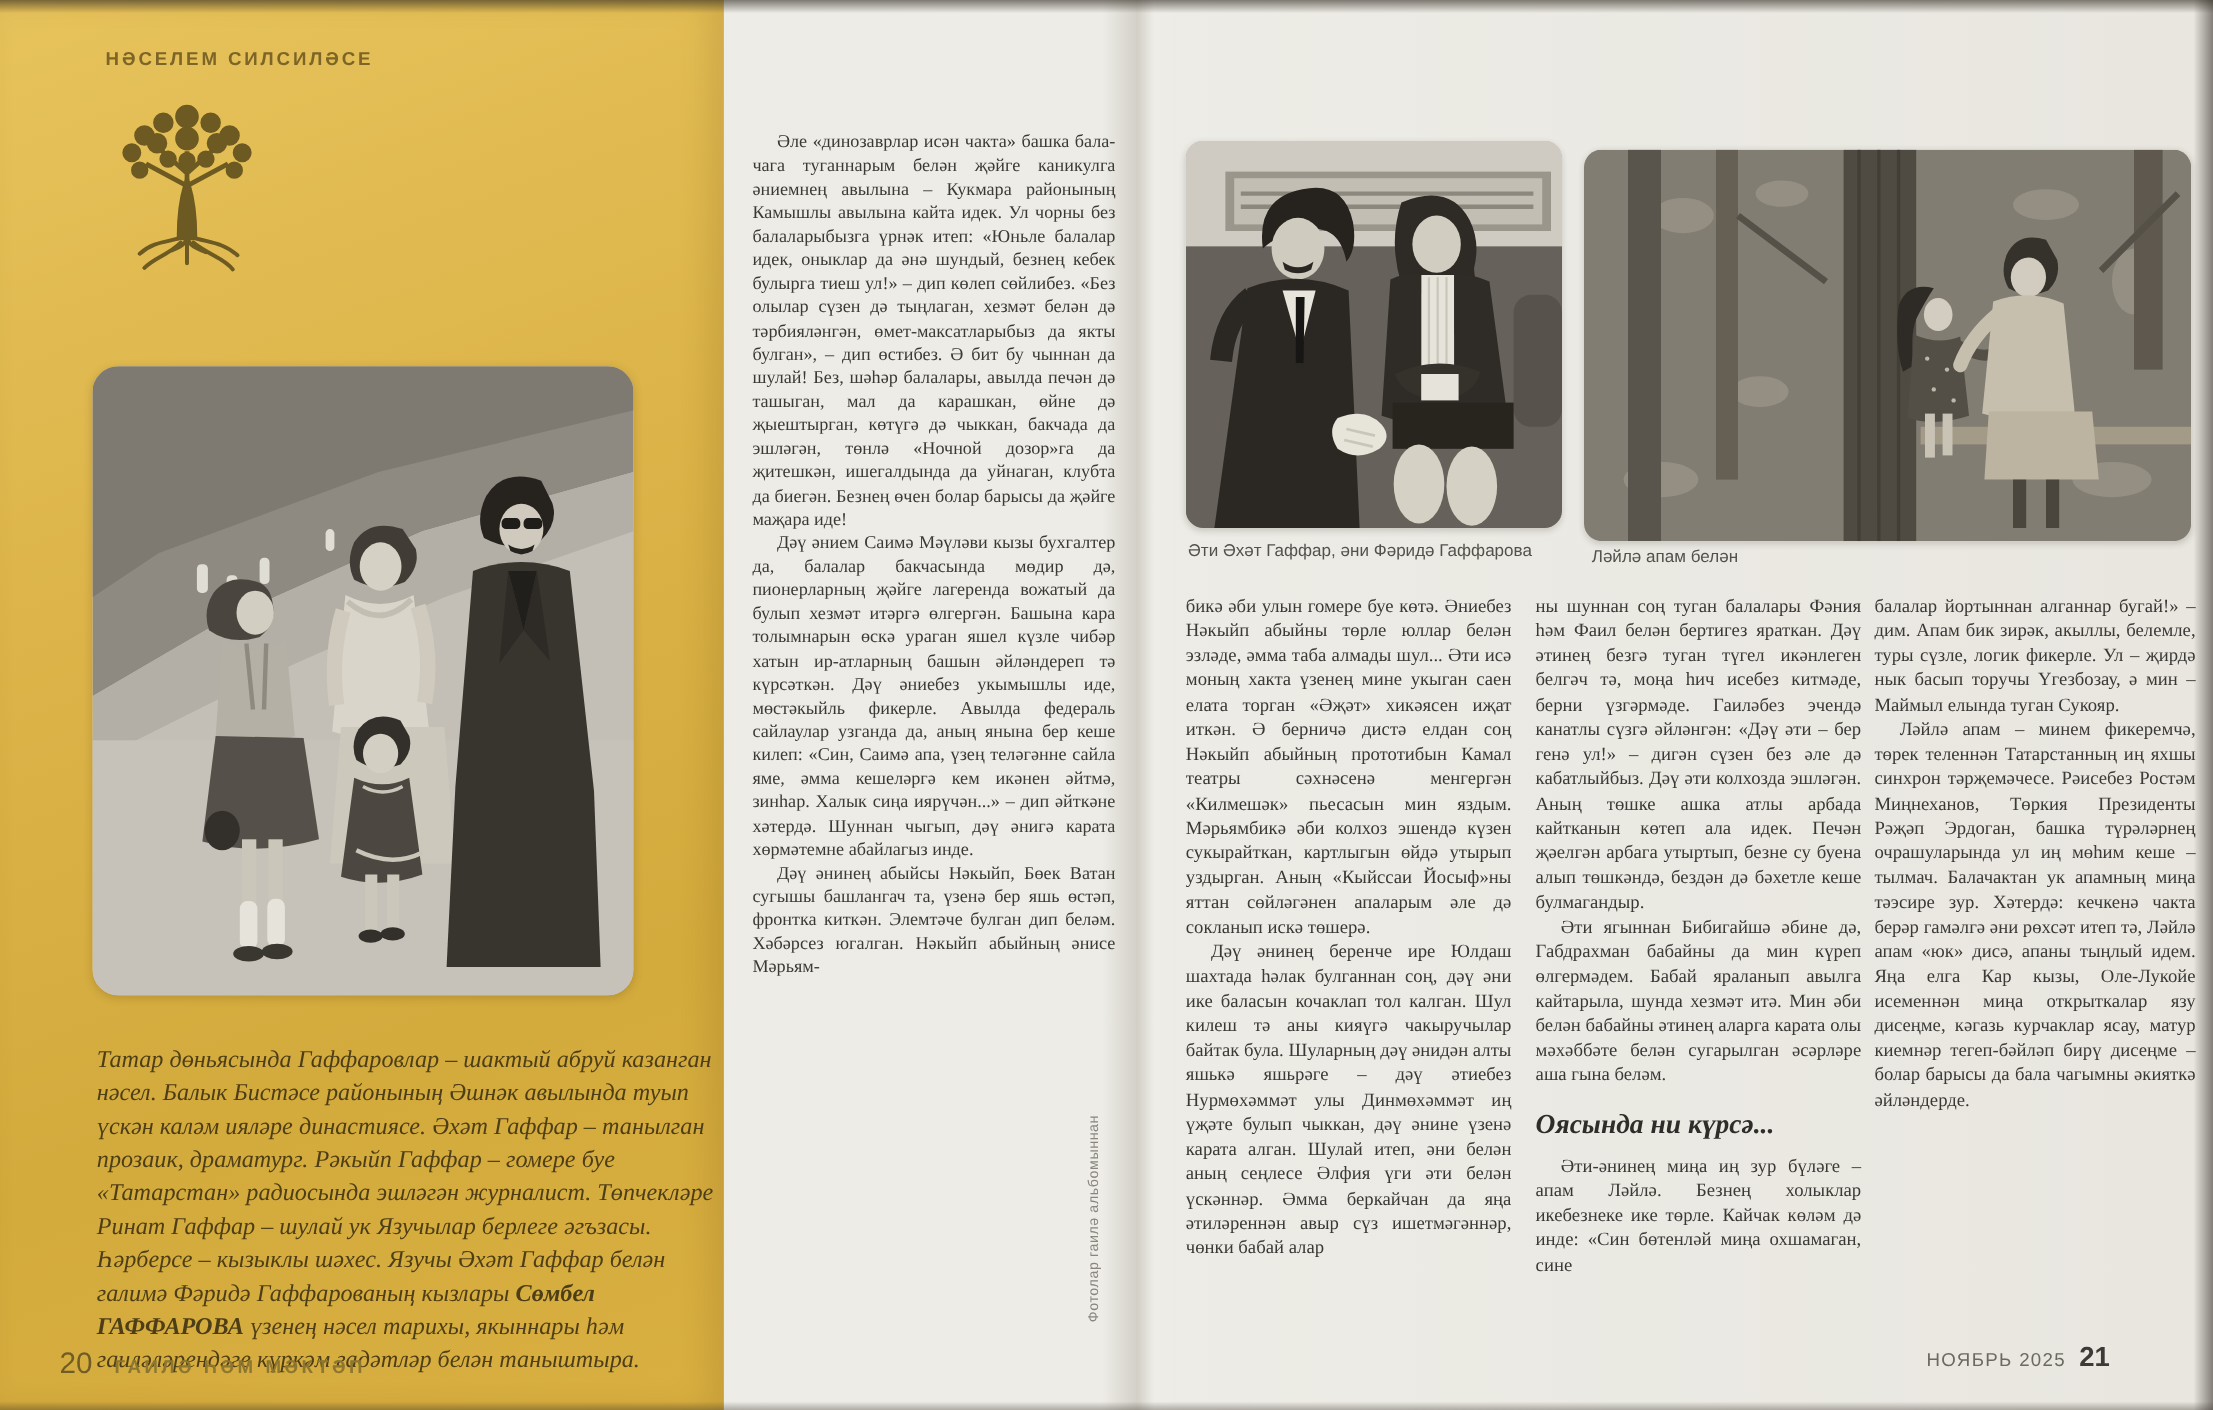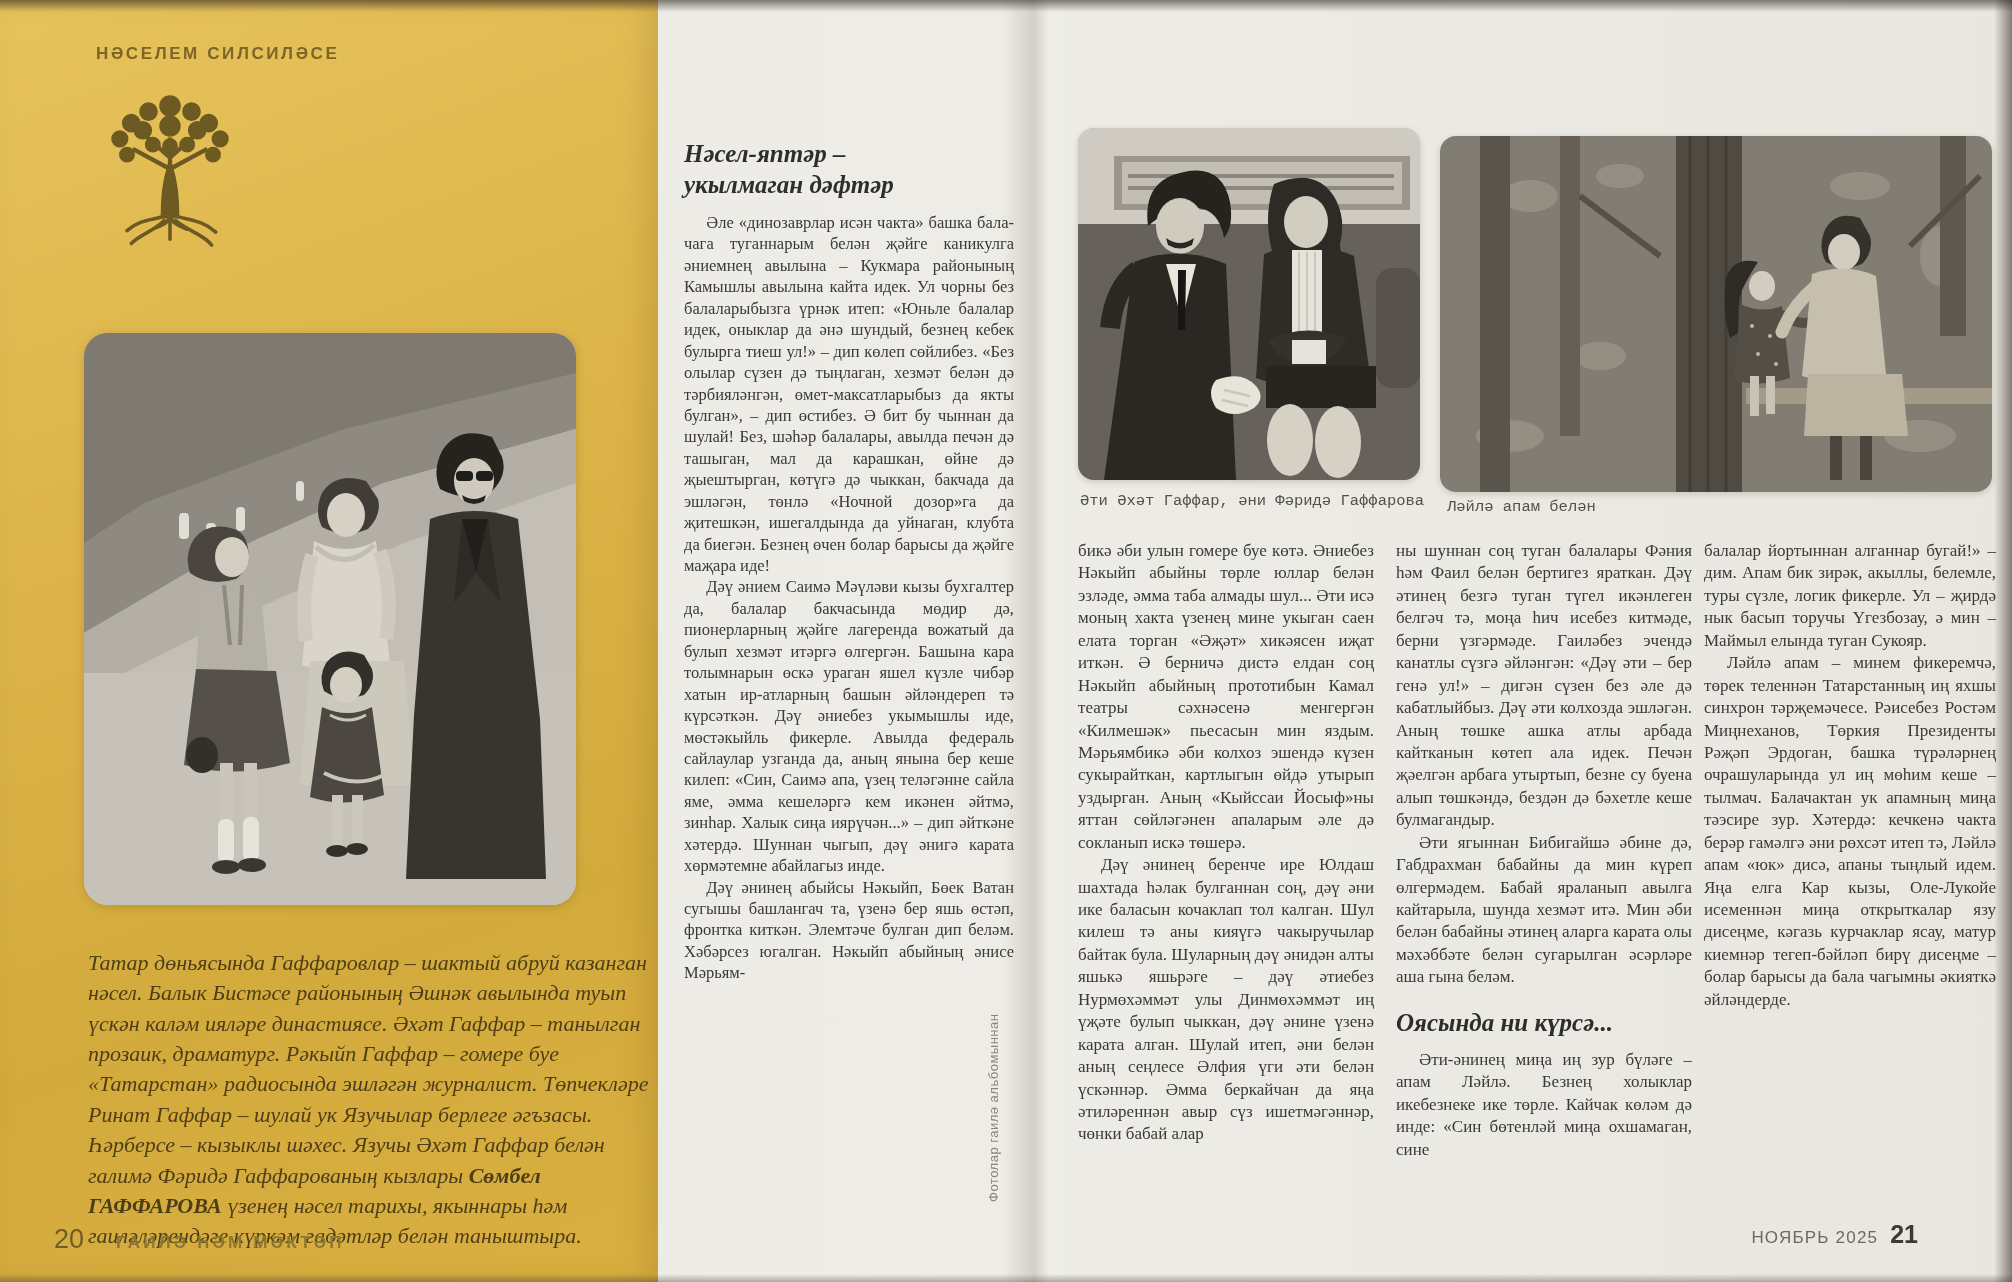--- a/index.html
+++ b/index.html
@@ -25,21 +25,21 @@
           letter-spacing:2.6px;color:#7c6526;}
   .tree{position:absolute;left:84px;top:80px;width:172px;height:178px;}
   .title{position:absolute;left:86px;top:196px;width:560px;
          font-size:47px;font-weight:700;line-height:1.2;letter-spacing:1px;color:#3e362a;}
   .title span{display:block;}
   .photo-a{position:absolute;left:84px;top:333px;width:492px;height:572px;border-radius:24px;
            overflow:hidden;box-shadow:inset 0 0 0 7px rgba(243,238,226,.45), 0 2px 8px rgba(90,70,20,.25);}
   .lead{position:absolute;left:88px;top:926px;width:562px;
         font-style:italic;font-size:22px;line-height:1.38;color:#4d3e17;text-align:left;}
   .lead .author{font-weight:700;}
-  .footer-left{position:absolute;left:54px;top:1224px;display:flex;align-items:baseline;gap:32px;}
+  .footer-left{position:absolute;left:54px;top:1224px;display:flex;align-items:baseline;gap:20px;}
   .footer-left .pgnum{font-family:"Liberation Sans",sans-serif;font-size:27px;color:#6f5c26;}
   .footer-left .magname{font-family:"Liberation Sans",sans-serif;font-size:17px;font-weight:700;
         letter-spacing:3.2px;color:#8d7630;}
   
   .textcol p{margin:0;text-align:justify;color:#3a3936;text-indent:1.35em;}
   .textcol p.cont{text-indent:0;}
   .textcol h2{font-style:italic;font-weight:700;font-size:25px;color:#2e2d2a;
               margin:20px 0 12px;text-indent:0;text-align:left;}
   .col-mid{position:absolute;left:684px;top:118px;width:330px;}
   .col-mid p{font-size:16.5px;line-height:1.3;}
@@ -47,21 +47,21 @@
                color:#2e2d2a;margin:0 0 16px 0;}
   .col-heading span{display:block;}
   .col-right{position:absolute;top:540px;width:296px;font-family:Liberation Serif, serif;}
   .col-right p{font-size:17px;line-height:1.32;}
   .col-r1{left:1078px;} .col-r2{left:1396px;} .col-r3{left:1704px;width:292px;}
   
   .photo-b{position:absolute;left:1078px;top:128px;width:342px;height:352px;border-radius:16px;
            overflow:hidden;box-shadow:inset 0 0 0 4px rgba(240,238,230,.35), 0 2px 6px rgba(60,55,45,.2);}
   .photo-c{position:absolute;left:1440px;top:136px;width:552px;height:356px;border-radius:16px;
            overflow:hidden;box-shadow:inset 0 0 0 4px rgba(240,238,230,.3), 0 2px 6px rgba(60,55,45,.2);}
-  .caption{position:absolute;font-family:Liberation Mono, monospace;font-size:15.5px;color:#53514c;}
+  .caption{position:absolute;font-family:Liberation Sans, sans-serif;font-size:15.5px;color:#53514c;}
   .cap-1{left:1080px;top:492px;} .cap-2{left:1447px;top:498px;}
   .photo-credit{position:absolute;left:986px;top:992px;height:210px;
         writing-mode:vertical-rl;transform:rotate(180deg);
         font-family:"Liberation Sans",sans-serif;font-size:13px;color:#8a867e;letter-spacing:.5px;}
   
   .footer-right{position:absolute;left:1500px;top:1220px;width:418px;text-align:right;}
   .footer-right .issue{font-family:"Liberation Sans",sans-serif;font-size:17px;
         letter-spacing:1.2px;color:#6c6862;}
   .footer-right .pgnum{font-family:"Liberation Sans",sans-serif;font-size:25px;font-weight:700;
         color:#3c3a36;margin-left:8px;text-align:right;}
@@ -159,24 +159,20 @@
   </div>
 
   <p class="lead"><span>Татар дөньясында Гаффаровлар – шактый абруй казанган нәсел. Балык Бистәсе районының Әшнәк авылында туып үскән каләм ияләре династиясе. Әхәт Гаффар – танылган прозаик, драматург. Рәкыйп Гаффар – гомере буе «Татарстан» радиосында эшләгән журналист. Төпчекләре Ринат Гаффар – шулай ук Язучылар берлеге әгъзасы. Һәрберсе – кызыклы шәхес. Язучы Әхәт Гаффар белән галимә Фәридә Гаффарованың кызлары </span><span class="author">Сөмбел ГАФФАРОВА</span><span> үзенең нәсел тарихы, якыннары һәм гаиләләрендәге күркәм гадәтләр белән таныштыра.</span></p>
 
   <div class="footer-left">
     <span class="pgnum">20</span>
     <span class="magname">ГАИЛӘ ҺӘМ МӘКТӘП</span>
   </div>
 
   <div class="col-mid textcol">
-    <h2 class="col-heading">
-      <span>Нәсел-яптәр –</span>
-      <span>укылмаган дәфтәр</span>
-    </h2>
     <div>
         <p>Әле «динозаврлар исән чакта» башка бала-чага туганнарым белән җәйге каникулга әниемнең авылына – Кукмара районының Камышлы авылына кайта идек. Ул чорны без балаларыбызга үрнәк итеп: «Юньле балалар идек, оныклар да әнә шундый, безнең кебек булырга тиеш ул!» – дип көлеп сөйлибез. «Без олылар сүзен дә тыңлаган, хезмәт белән дә тәрбияләнгән, өмет-максатларыбыз да якты булган», – дип өстибез. Ә бит бу чыннан да шулай! Без, шәһәр балалары, авылда печән дә ташыган, мал да карашкан, өйне дә җыештырган, көтүгә дә чыккан, бакчада да эшләгән, төнлә «Ночной дозор»га да җитешкән, ишегалдында да уйнаган, клубта да биегән. Безнең өчен болар барысы да җәйге маҗара иде!</p>
         <p>Дәү әнием Саимә Мәүләви кызы бухгалтер да, балалар бакчасында мөдир дә, пионерларның җәйге лагеренда вожатый да булып хезмәт итәргә өлгергән. Башына кара толымнарын өскә ураган яшел күзле чибәр хатын ир-атларның башын әйләндереп тә күрсәткән. Дәү әниебез укымышлы иде, мөстәкыйль фикерле. Авылда федераль сайлаулар узганда да, аның янына бер кеше килеп: «Син, Саимә апа, үзең теләгәнне сайла яме, әмма кешеләргә кем икәнен әйтмә, зинһар. Халык сиңа иярүчән...» – дип әйткәне хәтердә. Шуннан чыгып, дәү әнигә карата хөрмәтемне абайлагыз инде.</p>
         <p>Дәү әнинең абыйсы Нәкыйп, Бөек Ватан сугышы башлангач та, үзенә бер яшь өстәп, фронтка киткән. Элемтәче булган дип беләм. Хәбәрсез югалган. Нәкыйп абыйның әнисе Мәрьям-</p>
       </div>
   </div>
 
   <div class="photo-credit">Фотолар гаилә альбомыннан</div>
 
   <div class="fold"></div>

